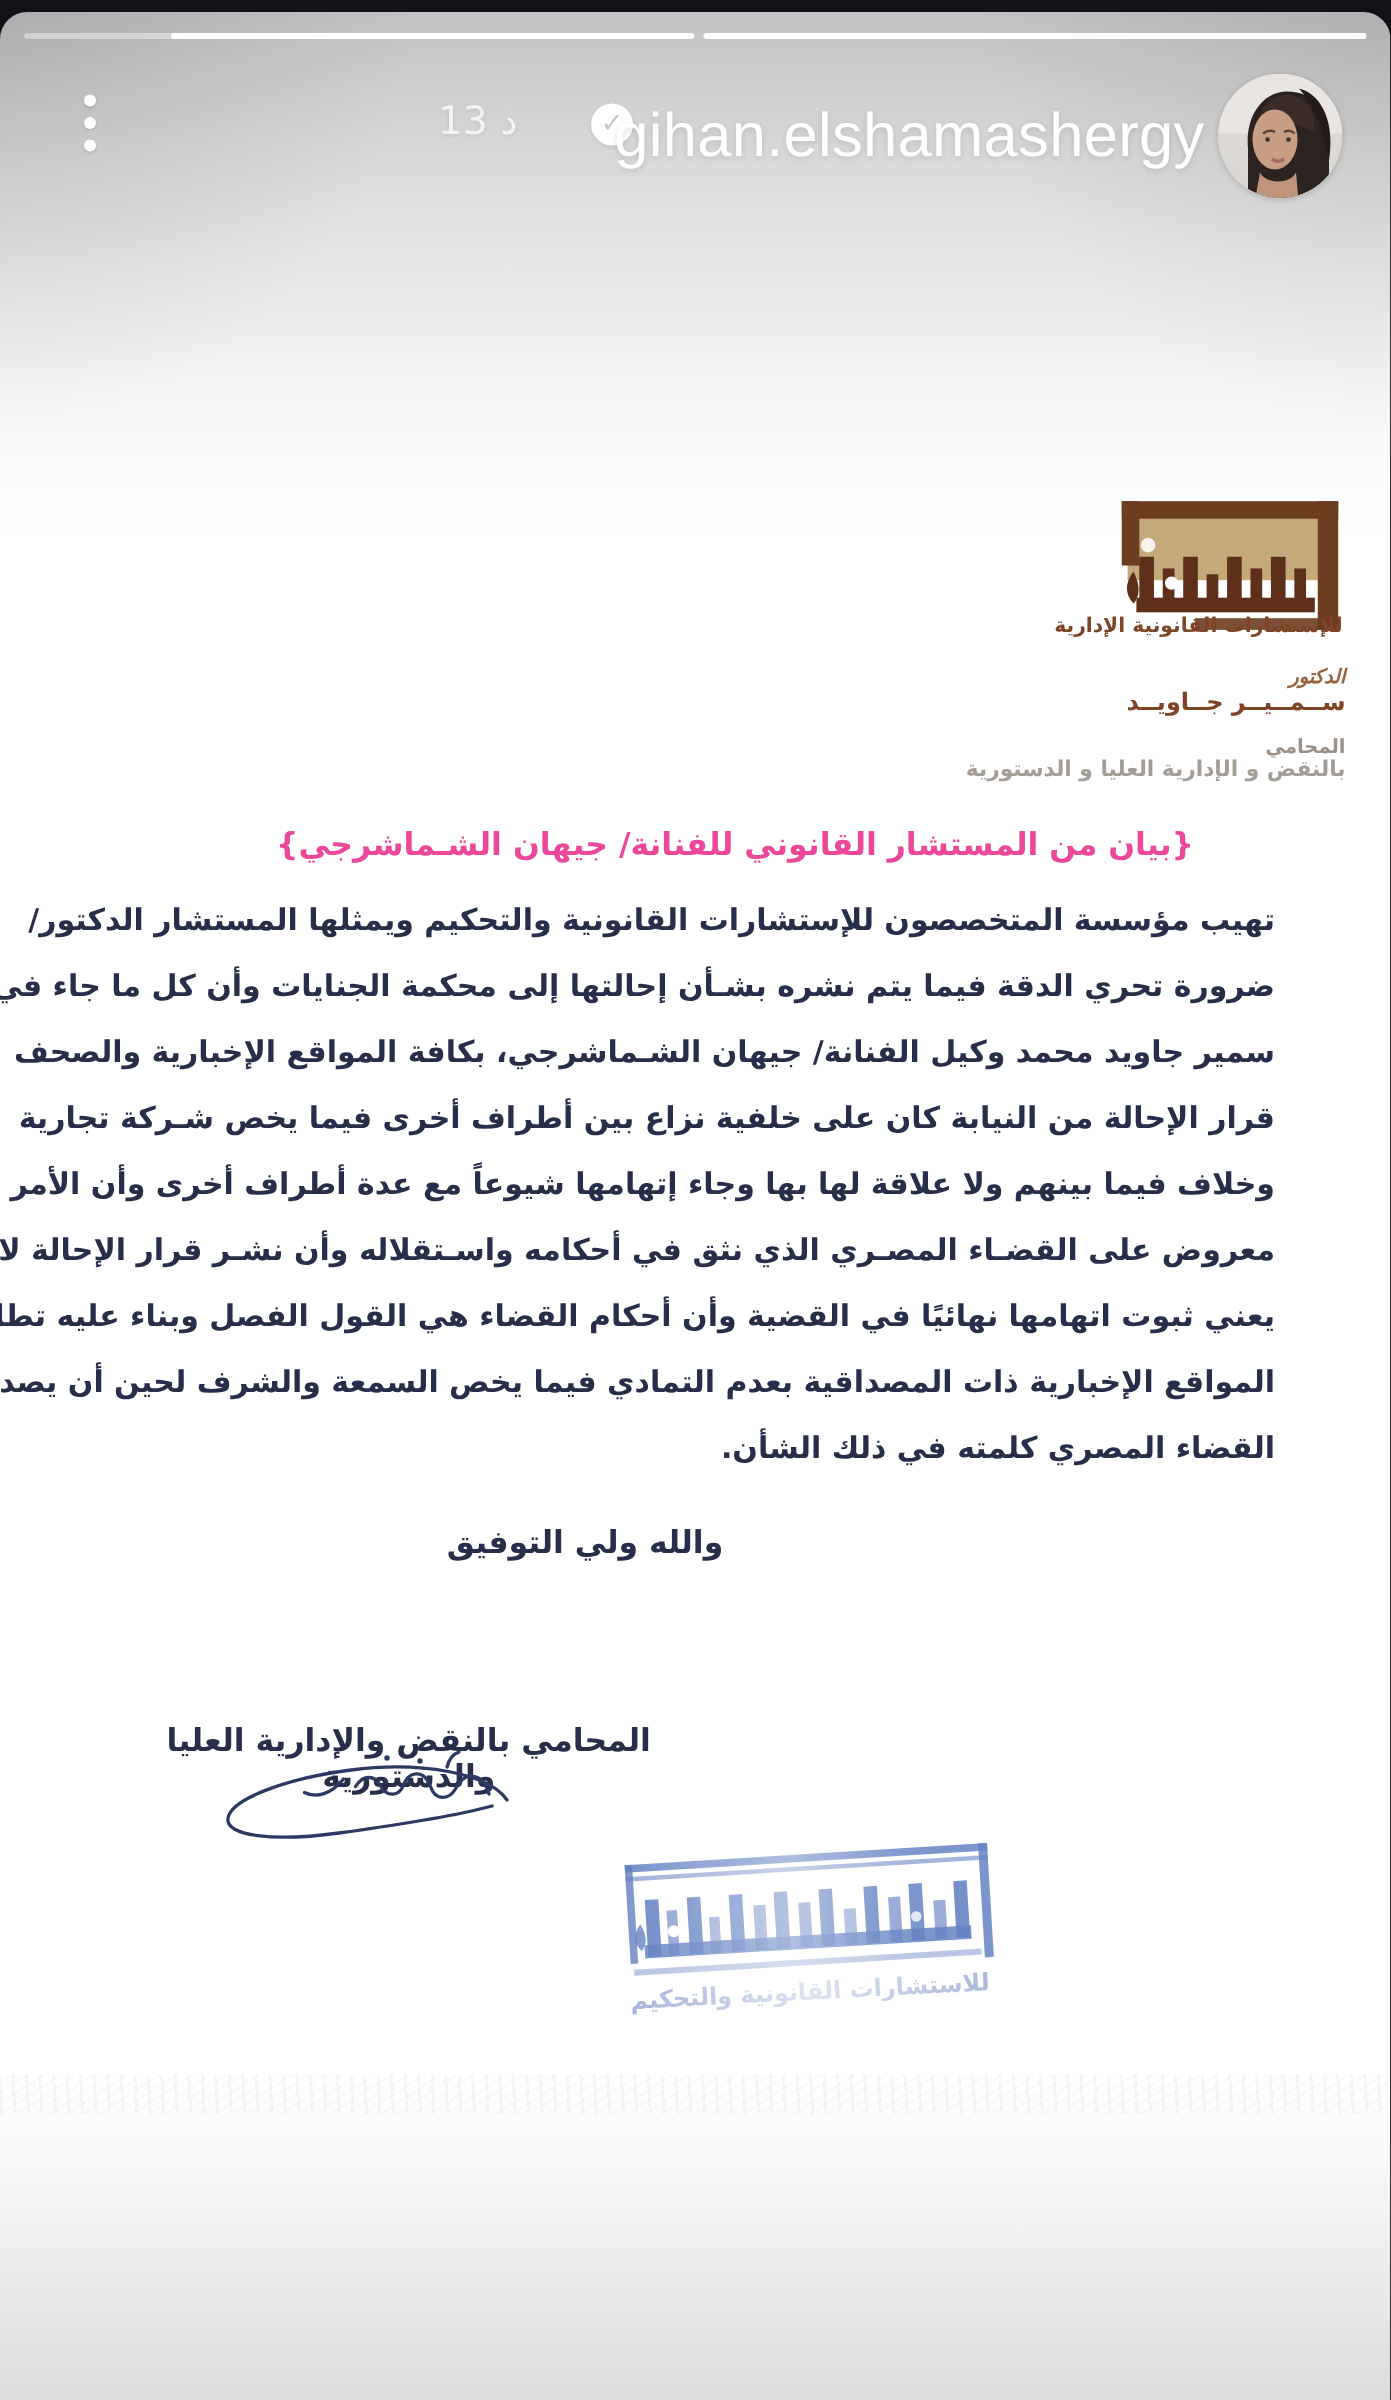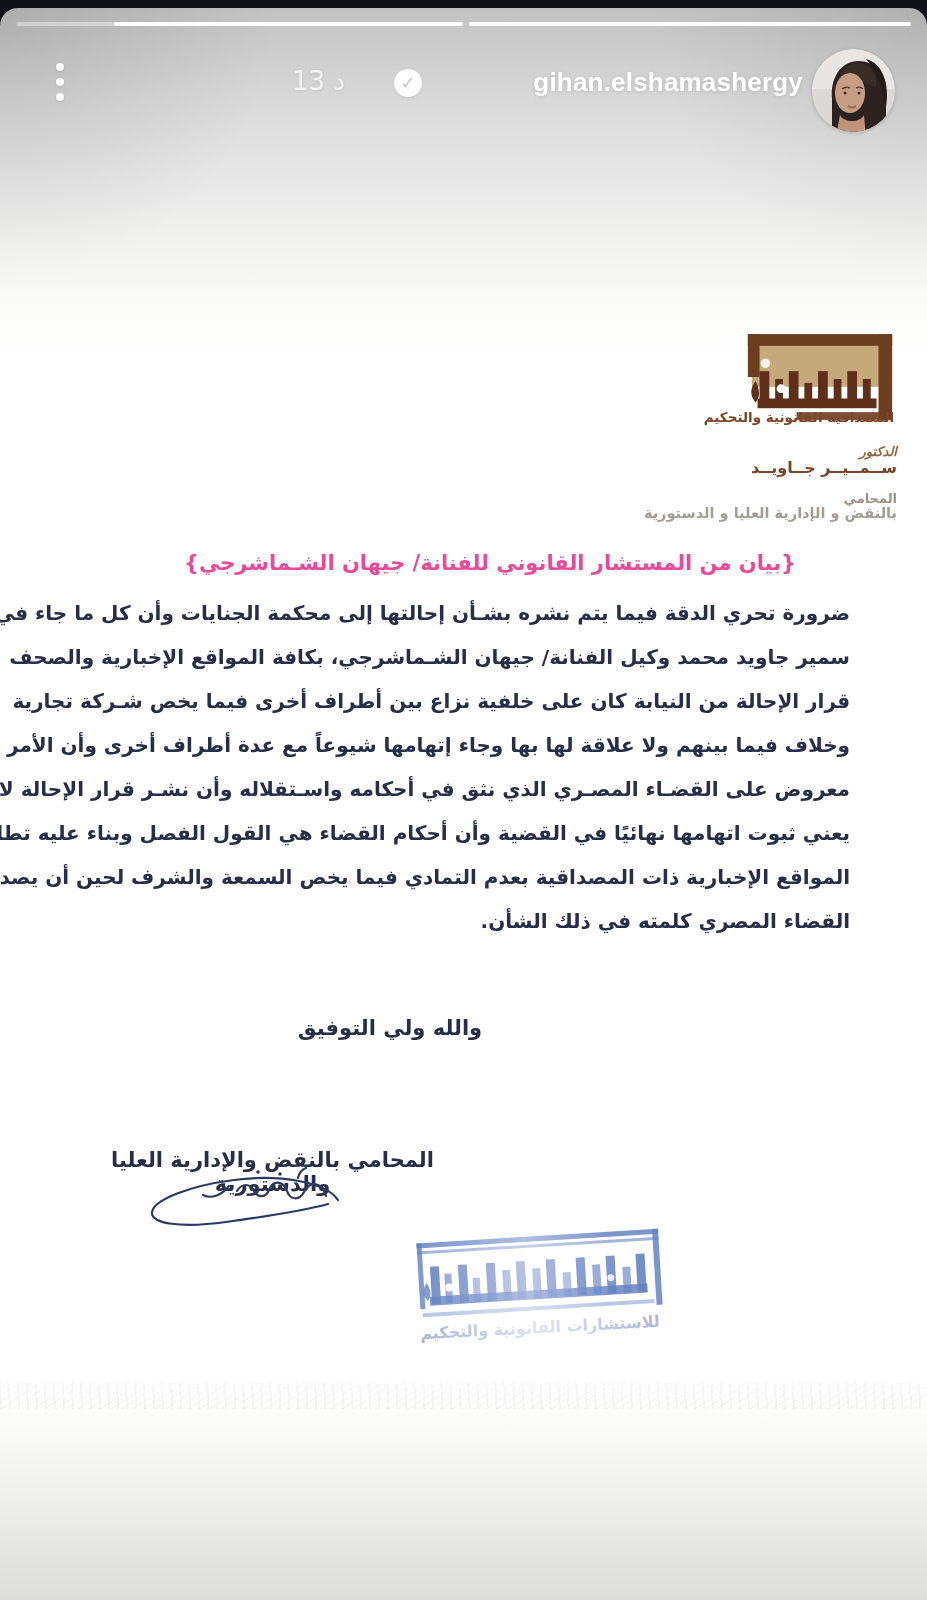--- a/index.html
+++ b/index.html
@@ -49,21 +49,21 @@
   .verified{
     position:absolute;left:394px;top:69px;width:28px;height:28px;border-radius:50%;
     background:#fff;box-shadow:0 1px 3px rgba(0,0,0,0.10);
   }
   .verified:before{
     content:"✓";position:absolute;left:0;top:0;width:28px;height:28px;
     color:#c6c6c8;font-size:18px;font-weight:bold;line-height:28px;text-align:center;
   }
   .username{
     position:absolute;right:124px;top:67px;
-    color:#fff;font-size:26px;font-weight:bold;letter-spacing:.2px;
+    color:#fff;font-size:41px;font-weight:normal;letter-spacing:.2px;
     font-family:"Liberation Sans",sans-serif;
     text-shadow:0 1px 4px rgba(0,0,0,0.13);cursor:pointer;
   }
   .avatar{position:absolute;left:812px;top:49px;width:83px;height:83px;border-radius:50%;overflow:hidden;box-shadow:0 1px 4px rgba(0,0,0,0.18);cursor:pointer;}
 
   
   .logo{position:absolute;left:742px;top:328px;width:156px;height:100px;}
   .logo-subtitle{
     position:absolute;left:700px;top:409px;width:198px;
     direction:rtl;text-align:center;
@@ -189,30 +189,31 @@
         <rect x="94" y="52" width="8" height="28"></rect>
         <rect x="108" y="44" width="10" height="36"></rect>
         <rect x="124" y="52" width="8" height="28"></rect>
         <rect x="16" y="72" width="122" height="10"></rect>
         <path d="M14,54 q-9,12 0,22 q7,-8 0,-22 Z"></path>
       </g>
       <circle cx="40" cy="62" r="4.5" fill="#ffffff"></circle>
       <circle cx="24" cy="36" r="5" fill="#ffffff" opacity="0.85"></circle>
     </svg>
   </div>
-  <div class="logo-subtitle">المصداقية القانونية والتحكيم</div>
+  <div class="logo-subtitle">للإستشارات القانونية الإدارية</div>
 
   <div class="lh-line lh-doctor">الدكتور</div>
   <div class="lh-line lh-name">ســمــيــر جــاويــد</div>
   <div class="lh-line lh-lawyer">المحامي</div>
   <div class="lh-line lh-courts">بالنقض و الإدارية العليا و الدستورية</div>
 
   <div class="doc-title">{بيان من المستشار القانوني للفنانة/ جيهان الشـماشرجي}</div>
 
   <div class="doc-body">
+    <div class="doc-line">تهيب مؤسسة المتخصصون للإستشارات القانونية والتحكيم ويمثلها المستشار الدكتور/</div>
     <div class="doc-line">ضرورة تحري الدقة فيما يتم نشره بشـأن إحالتها إلى محكمة الجنايات وأن كل ما جاء في</div>
     <div class="doc-line">سمير جاويد محمد وكيل الفنانة/ جيهان الشـماشرجي، بكافة المواقع الإخبارية والصحف</div>
     <div class="doc-line">قرار الإحالة من النيابة كان على خلفية نزاع بين أطراف أخرى فيما يخص شـركة تجارية</div>
     <div class="doc-line">وخلاف فيما بينهم ولا علاقة لها بها وجاء إتهامها شيوعاً مع عدة أطراف أخرى وأن الأمر</div>
     <div class="doc-line">معروض على القضـاء المصـري الذي نثق في أحكامه واسـتقلاله وأن نشـر قرار الإحالة لا</div>
     <div class="doc-line">يعني ثبوت اتهامها نهائيًا في القضية وأن أحكام القضاء هي القول الفصل وبناء عليه تطالب</div>
     <div class="doc-line">المواقع الإخبارية ذات المصداقية بعدم التمادي فيما يخص السمعة والشرف لحين أن يصدر</div>
     <div class="doc-line last">القضاء المصري كلمته في ذلك الشأن.</div>
   </div>
 

